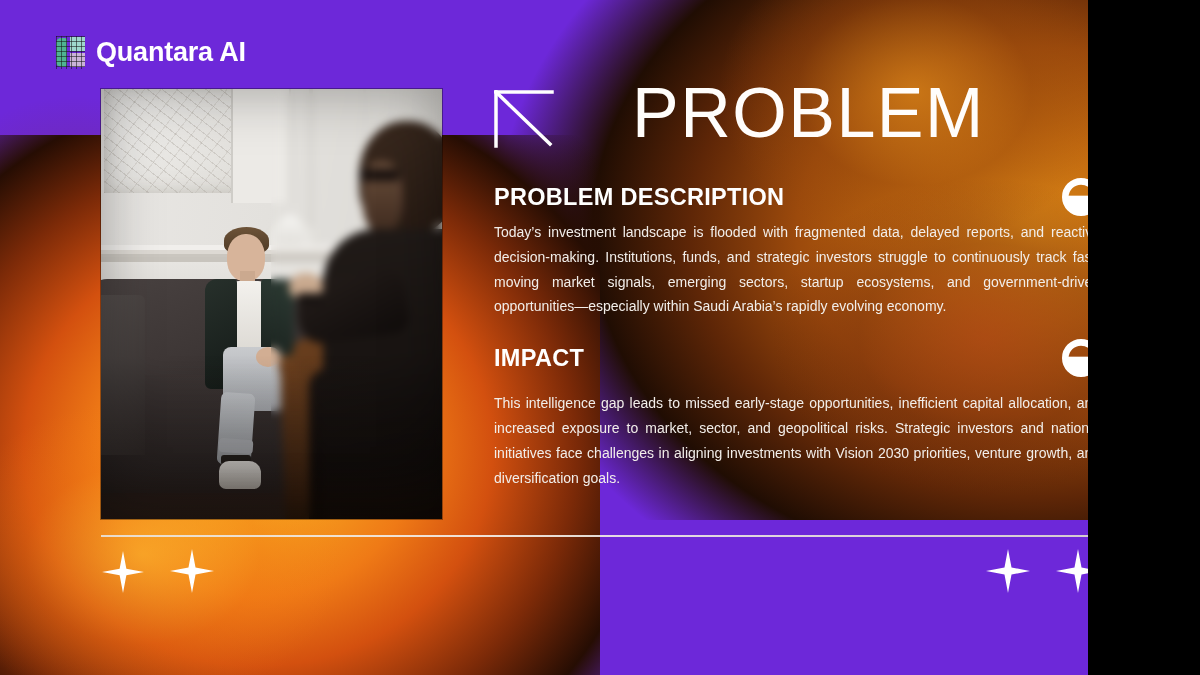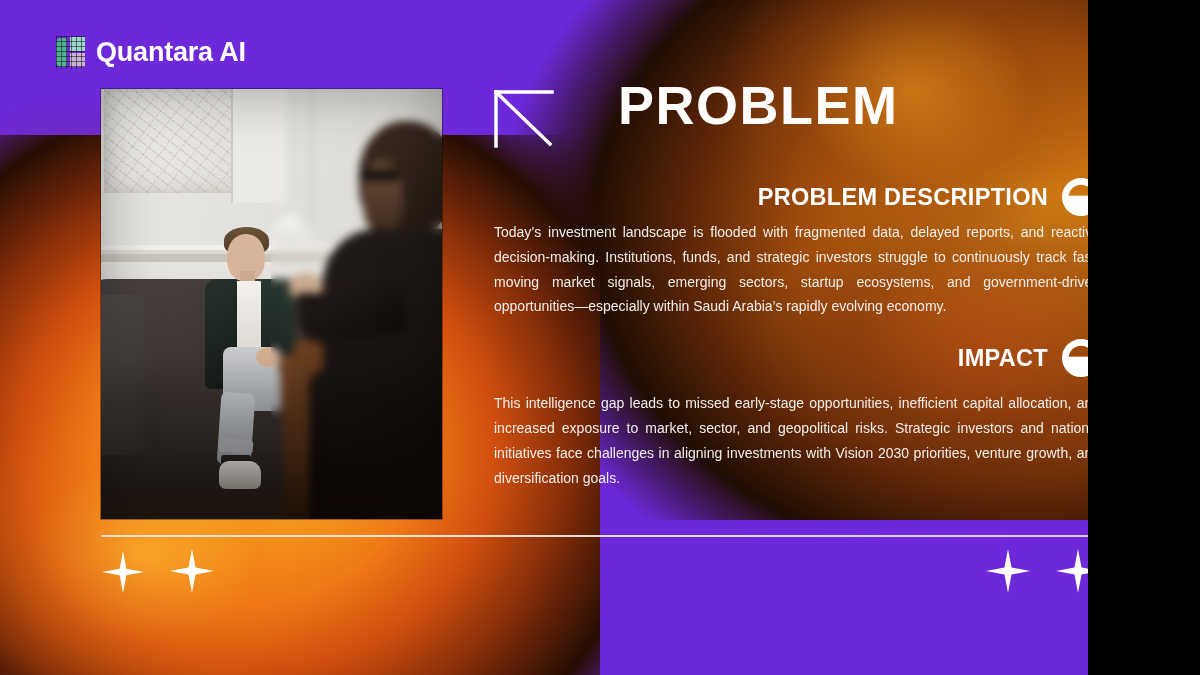--- a/index.html
+++ b/index.html
@@ -184,34 +184,34 @@
   .ph-blurR  { position:absolute; left:170px; top:0; width:171px; height:434px;
                backdrop-filter:blur(4px); }
   .ph-shade  { position:absolute; inset:0;
                background:linear-gradient(to bottom, rgba(0,0,0,0) 62%, rgba(10,6,4,.35) 88%, rgba(20,10,4,.6) 100%); }
   .ph-vig    { position:absolute; inset:0;
                box-shadow:inset 0 0 60px rgba(0,0,0,.35); }
 
   
   #arrow-icon { position:absolute; left:494px; top:90px; width:60px; height:58px; z-index:12; }
   #title {
-    position:absolute; left:618px; top:78px;
+    position:absolute; left:632px; top:78px;
     color:#fffdfb;
-    font-size:54px; font-weight:700;
+    font-size:70px; font-weight:400;
     letter-spacing:1.5px; line-height:1;
     z-index:12; white-space:nowrap;
   }
 
   
   #content {
     position:absolute; left:494px; top:178px;
     width:606px; z-index:12;
   }
   .sec-head {
-    display:flex; align-items:center; justify-content:flex-end;
+    display:flex; align-items:center; justify-content:space-between;
     gap:14px; margin-bottom:4px;
   }
   .sec-title {
     color:#ffffff; font-size:23.5px; font-weight:800;
     letter-spacing:.3px; white-space:nowrap;
   }
   .sec-icon { width:38px; height:38px; flex:none; }
 
   .body-text {
     color:#f2eeea;

